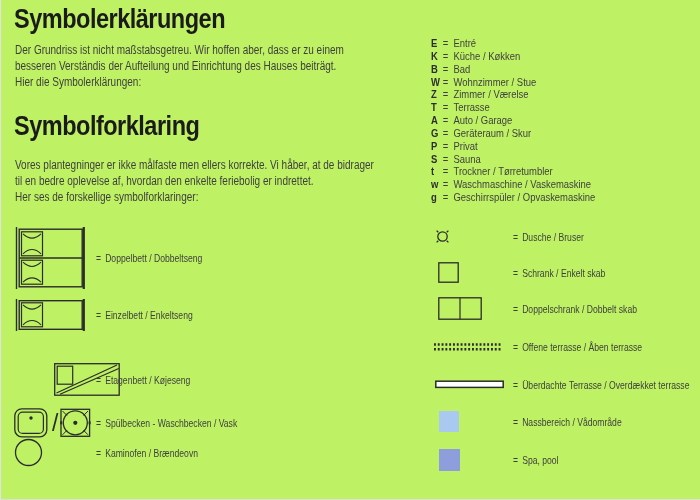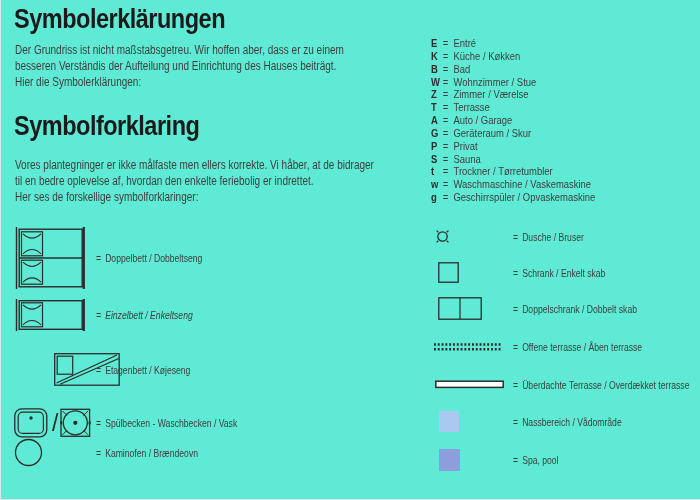--- a/index.html
+++ b/index.html
@@ -1,17 +1,17 @@
 <!DOCTYPE html>
 <html><head>
 <meta charset="utf-8">
 <style>
   html,body{margin:0;padding:0;background:#ffffff;}
   .page{
-    position:relative;width:700px;height:500px;background:#5eead4;overflow:hidden;
+    position:relative;width:700px;height:500px;background:#bef264;overflow:hidden;
     font-family:"Liberation Sans","DejaVu Sans",sans-serif;
     border-left:1px solid #e3e3e3;border-bottom:1px solid #dedede;box-sizing:border-box;
   }
   .h1{
     position:absolute;margin:0;font-size:28px;font-weight:700;color:#1b1b1b;
     letter-spacing:-0.6px;white-space:nowrap;transform:scaleX(0.84);transform-origin:0 0;
   }
   #title-de{left:13px;top:3px;}
   #title-da{left:13px;top:110px;}
   .para{
@@ -137,34 +137,34 @@
             <rect x="6.5" y="4.8" width="21" height="24" fill="none" stroke="#2b2b2b" stroke-width="1.2"></rect>
             <path d="M 8 6.8 Q 17 15.36 26 6.8" fill="none" stroke="#2b2b2b" stroke-width="1.1"></path>
             <path d="M 8 26.8 Q 17 18.240000000000002 26 26.8" fill="none" stroke="#2b2b2b" stroke-width="1.1"></path>
             <rect x="6.5" y="33.2" width="21" height="24" fill="none" stroke="#2b2b2b" stroke-width="1.2"></rect>
             <path d="M 8 35.2 Q 17 43.760000000000005 26 35.2" fill="none" stroke="#2b2b2b" stroke-width="1.1"></path>
             <path d="M 8 55.2 Q 17 46.64 26 55.2" fill="none" stroke="#2b2b2b" stroke-width="1.1"></path>
           </svg>
         </span>
         <span class="legend-label" style="left:81px"><span class="eq">=</span><span>Doppelbett / Dobbeltseng</span></span>
       </div>
-      <div class="legend-row" style="left: 14px; top: 299px; height: 32px; width: 280px; font-style: italic;">
+      <div class="legend-row" style="left: 14px; top: 299px; height: 32px; width: 280px;">
         <span class="legend-icon">
           <svg width="71" height="32" viewBox="0 0 71 32">
             <line x1="1.5" y1="0" x2="1.5" y2="32" fill="none" stroke="#2b2b2b" stroke-width="1.4"></line>
             <rect x="4.2" y="1.7" width="63" height="28.6" fill="none" stroke="#2b2b2b" stroke-width="1.4"></rect>
             <line x1="68.8" y1="0" x2="68.8" y2="32" fill="none" stroke="#2b2b2b" stroke-width="2.2"></line>
             <rect x="6.5" y="3.8" width="21" height="24" fill="none" stroke="#2b2b2b" stroke-width="1.2"></rect>
             <path d="M 8 5.8 Q 17 14.36 26 5.8" fill="none" stroke="#2b2b2b" stroke-width="1.1"></path>
             <path d="M 8 25.8 Q 17 17.240000000000002 26 25.8" fill="none" stroke="#2b2b2b" stroke-width="1.1"></path>
           </svg>
         </span>
         <span class="legend-label" style="left:81px"><span class="eq">=</span><span>Einzelbett / Enkeltseng</span></span>
       </div>
-      <div class="legend-row" style="left: 14px; top: 353px; height: 33px; width: 280px; padding-left: 39px;">
+      <div class="legend-row" style="left: 14px; top: 363px; height: 33px; width: 280px; padding-left: 39px;">
         <span class="legend-icon">
           <svg width="66" height="33" viewBox="0 0 66 33">
             <rect x="0.7" y="0.7" width="64.5" height="31.5" fill="none" stroke="#2b2b2b" stroke-width="1.3"></rect>
             <rect x="3.2" y="3.2" width="15.5" height="18" fill="none" stroke="#2b2b2b" stroke-width="1.2"></rect>
             <path d="M2.5,30 L63,2" fill="none" stroke="#2b2b2b" stroke-width="1.2"></path>
             <path d="M6,31.3 L64.8,5.5" fill="none" stroke="#2b2b2b" stroke-width="1.2"></path>
           </svg>
         </span>
         <span class="legend-label" style="left:81px"><span class="eq">=</span><span>Etagenbett / Køjeseng</span></span>
       </div>

